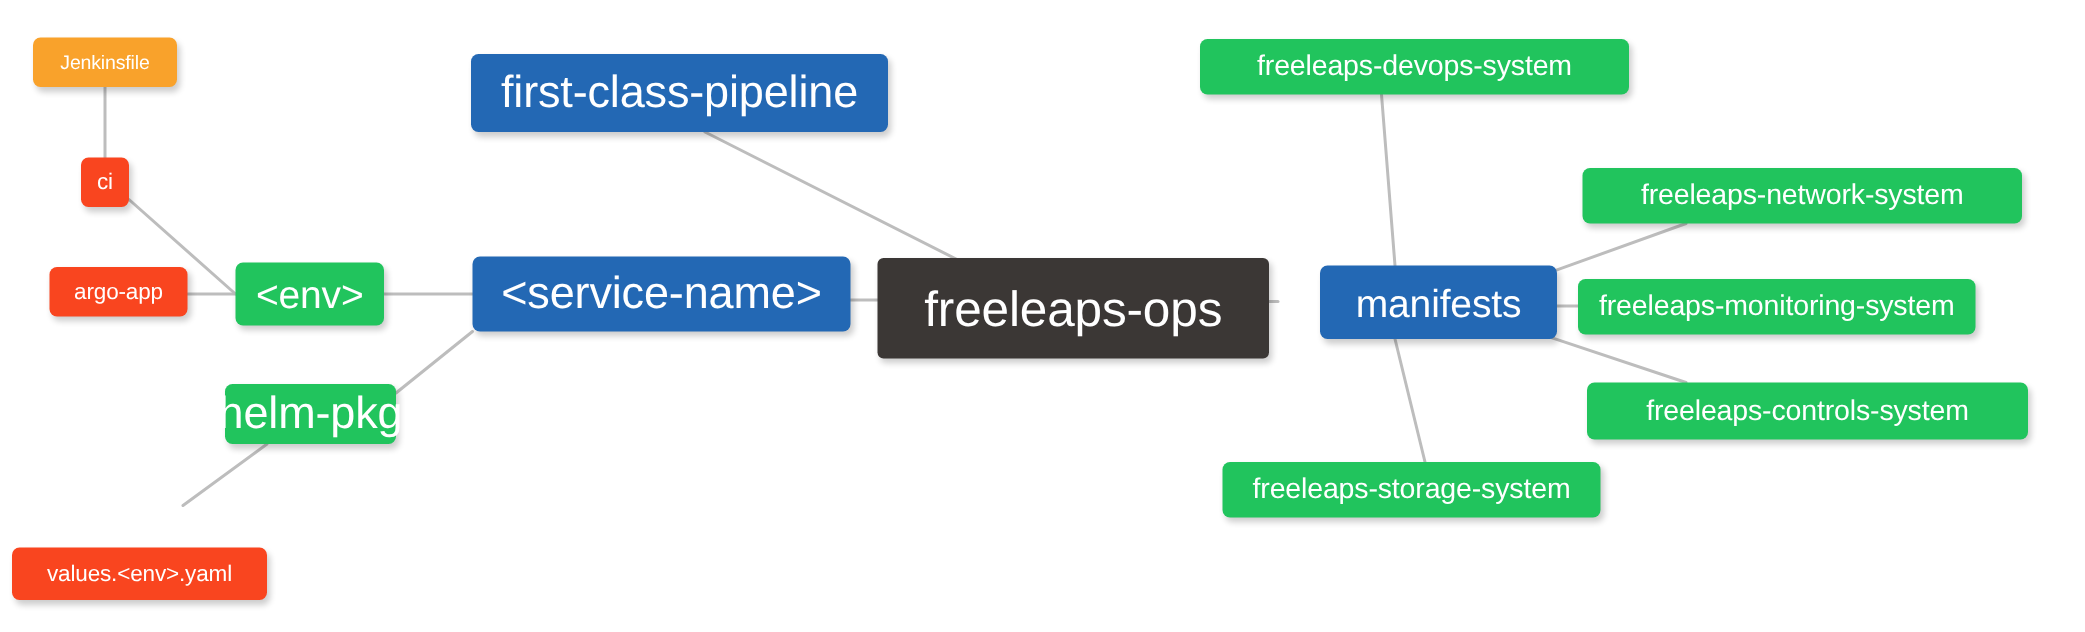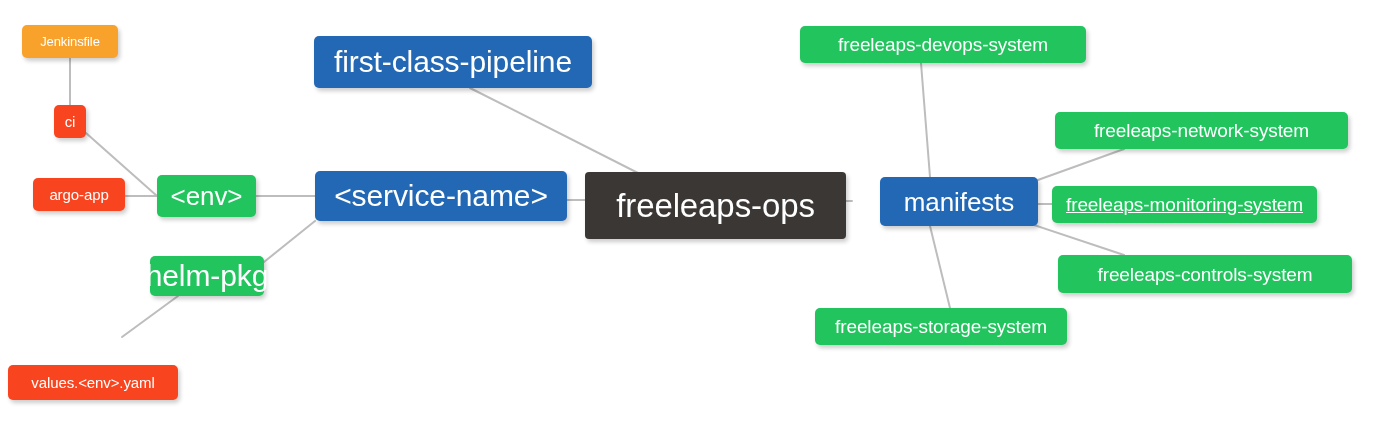--- a/index.html
+++ b/index.html
@@ -109,21 +109,21 @@
       </div>
       <div class="node n-blue sz-lg" style="left: 852px; top: 177px; width: 158px; height: 49px; margin-left: 28px;">
         <span>manifests</span>
       </div>
       <div class="node n-green sz-sm" style="left: 800px; top: 26px; width: 286px; height: 37px;">
         <span>freeleaps-devops-system</span>
       </div>
       <div class="node n-green sz-sm" style="left: 1055px; top: 112px; width: 293px; height: 37px;">
         <span>freeleaps-network-system</span>
       </div>
-      <div class="node n-green sz-sm" style="left: 1052px; top: 186px; width: 265px; height: 37px; text-decoration: underline;">
+      <div class="node n-green sz-sm" style="left: 1052px; top: 186px; width: 265px; height: 37px;">
         <span>freeleaps-monitoring-system</span>
       </div>
       <div class="node n-green sz-sm" style="left: 1058px; top: 255px; width: 294px; height: 38px;">
         <span>freeleaps-controls-system</span>
       </div>
       <div class="node n-green sz-sm" style="left: 815px; top: 308px; width: 252px; height: 37px;">
         <span>freeleaps-storage-system</span>
       </div>
     </div>
 

